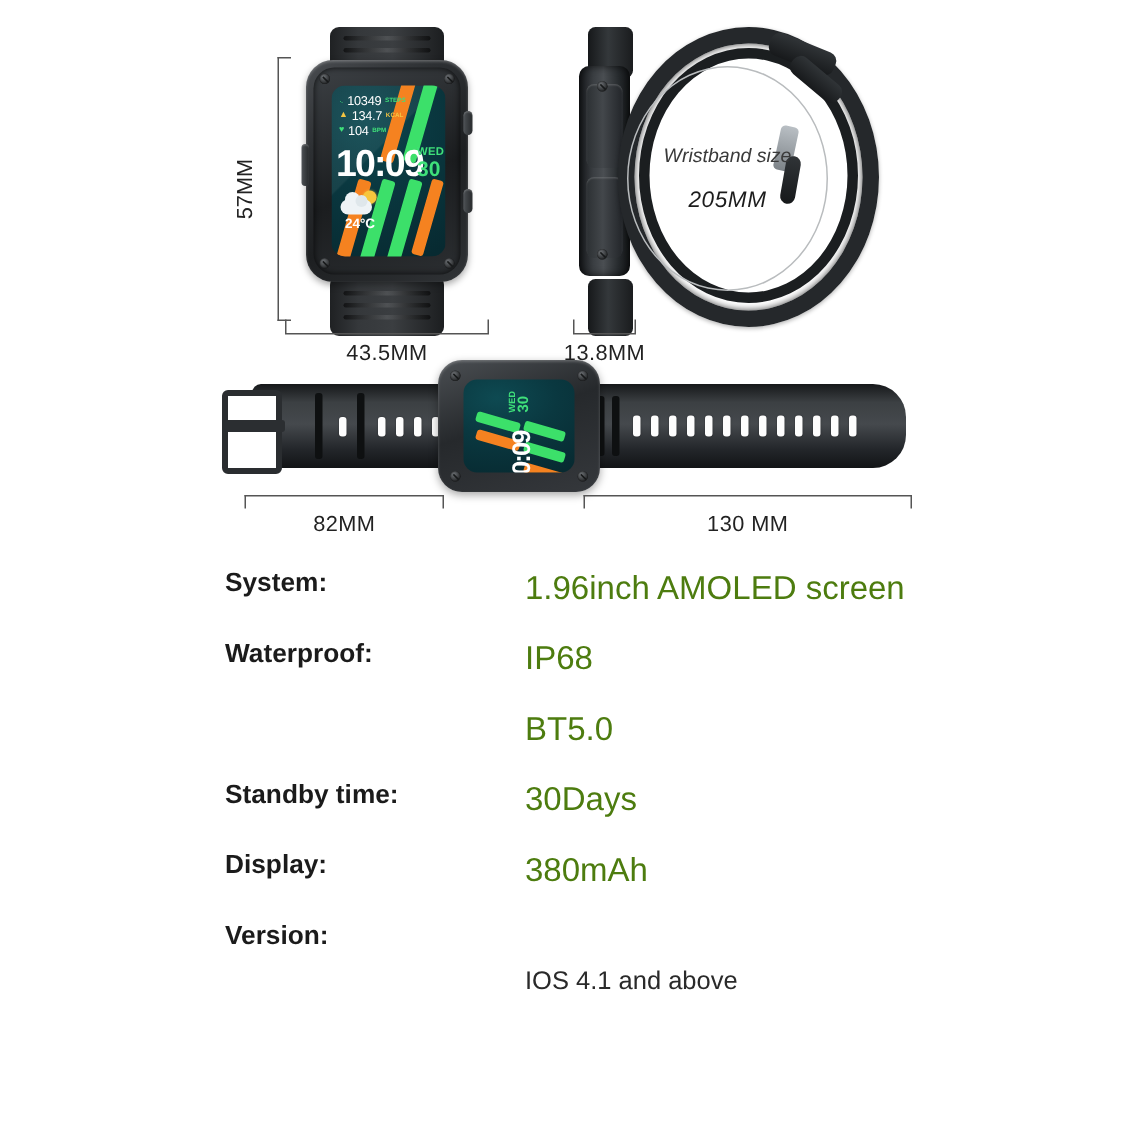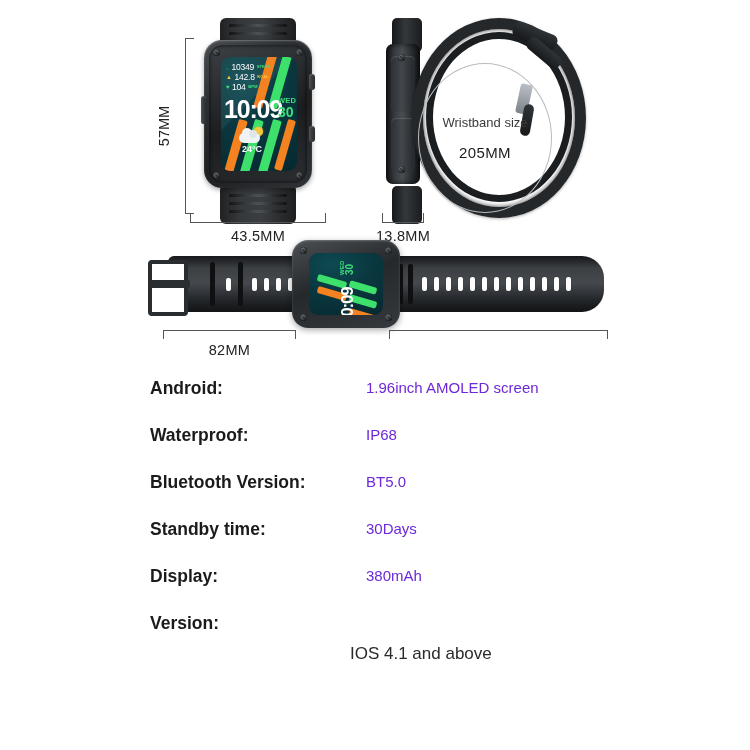--- a/index.html
+++ b/index.html
@@ -70,21 +70,21 @@
   .stat-row{display:flex;align-items:center;gap:2.5px;white-space:nowrap;}
   .stat-ico{font-size:6px;line-height:1;}
   .stat-val{color:#ffffff;font-size:8.5px;font-weight:400;letter-spacing:-.2px;line-height:1;}
   .stat-unit{color:#3fe07a;font-size:4.2px;font-weight:700;line-height:1;}
   .bigtime{
     position:absolute;color:#fff;font-weight:700;letter-spacing:-1.2px;line-height:1;
   }
   .datebox{position:absolute;text-align:left;line-height:1;}
   .dow{color:#3fe07a;font-size:7.5px;font-weight:700;letter-spacing:.2px;}
   .dnum{color:#3fe07a;font-size:14px;font-weight:700;line-height:1;}
-  .wx{position:absolute;text-align:center;margin-left:12px;}
+  .wx{position:absolute;text-align:center;}
   .wx-ico{position:relative;width:26px;height:16px;margin:0 auto;}
   .sun{
     position:absolute;right:2px;top:0px;width:9px;height:9px;border-radius:50%;
     background:#f7c63d;box-shadow:0 0 2px rgba(247,198,61,.8);
   }
   .cloud{
     position:absolute;left:0;bottom:0;width:21px;height:10px;border-radius:6px;
     background:#eef3f6;
   }
   .cloud:before{
@@ -182,22 +182,22 @@
 
   
   .spec{position:absolute;left:150px;top:378px;width:560px;}
   .spec-row{position:relative;height:47px;}
   .spec-row.tall{height:62px;}
   .spec-label{
     position:absolute;left:0;top:0;
     font-size:17.5px;color:#1b1b1b;font-weight:600;white-space:nowrap;
   }
   .spec-value{
-    position:absolute;left:216px;top:1px;
-    font-size:15px;color:#6d28d9;white-space:nowrap;
+    position:absolute;left:200px;top:1px;
+    font-size:22px;color:#4d7c0f;white-space:nowrap;
   }
   .spec-value2{
     position:absolute;left:200px;top:31px;
     font-size:17px;color:#2a2a2a;white-space:nowrap;
   }
 </style>
 </head>
 <body>
 
 <div class="stage">
@@ -244,21 +244,21 @@
         <div class="scr-bar" style="left:60px;top:62px;width:8px;height:52px;background:#f58220;transform:rotate(16deg);"></div>
 
         <div class="stats" style="left:5px;top:6px;">
           <div class="stat-row">
             <span class="stat-ico" style="color:#3fe07a">܆</span>
             <span class="stat-val">10349</span>
             <span class="stat-unit">STEPS</span>
           </div>
           <div class="stat-row">
             <span class="stat-ico" style="color:#f5c542">▲</span>
-            <span class="stat-val">142.8</span>
+            <span class="stat-val">134.7</span>
             <span class="stat-unit" style="color:#f5c542">KCAL</span>
           </div>
           <div class="stat-row">
             <span class="stat-ico" style="color:#3fe07a">♥</span>
             <span class="stat-val">104</span>
             <span class="stat-unit">BPM</span>
           </div>
         </div>
 
         <div class="bigtime" style="left:3px;top:40px;font-size:25px;">10:09</div>
@@ -308,21 +308,21 @@
 
   <div class="abs" style="left:406px;top:12px;width:180px;height:200px;">
     <div class="coil" style="left:6px;top:6px;width:152px;height:178px;"></div>
     <div class="coil2" style="left:20px;top:20px;width:132px;height:156px;"></div>
     <div class="coil-tail" style="left:106px;top:16px;width:46px;height:16px;transform:rotate(22deg);"></div>
     <div class="coil-tail" style="left:118px;top:34px;width:40px;height:14px;transform:rotate(40deg);"></div>
     <div class="coil-buckle" style="left:112px;top:72px;width:12px;height:30px;transform:rotate(12deg);"></div>
     <div class="coil-tail" style="left:116px;top:92px;width:10px;height:32px;transform:rotate(10deg);"></div>
   </div>
 
-  <div class="ellipse-note" style="left:418px;top:63px;width:132px;height:148px;">
+  <div class="ellipse-note" style="left:418px;top:44px;width:132px;height:148px;font-style:italic;">
     <div class="wb-title">Wristband size</div>
     <div class="wb-val">205MM</div>
   </div>
 
   <div class="flat-strap" style="left:168px;top:256px;width:132px;height:56px;border-radius:6px 2px 2px 6px;">
     <div class="slotline" style="left:42px;top:6px;width:5px;height:44px;"></div>
     <div class="slotline" style="left:70px;top:6px;width:5px;height:44px;"></div>
     <div class="hole" style="left:58px;top:22px;width:5px;height:13px;"></div>
     <div class="hole" style="left:84px;top:22px;width:5px;height:13px;"></div>
     <div class="hole" style="left:96px;top:22px;width:5px;height:13px;"></div>
@@ -378,32 +378,32 @@
       <div class="tickL" style="top:0;"></div>
       <div class="tickR" style="top:0;"></div>
   </div>
   <div class="dimlabel abs" style="left:163px;top:342px;width:133px;text-align:center;">82MM</div>
 
   <div class="bracket-h" style="left:389px;top:330px;width:219px;">
     <div class="bar"></div>
       <div class="tickL" style="top:0;"></div>
       <div class="tickR" style="top:0;"></div>
   </div>
+  <div class="dimlabel abs" style="left:389px;top:342px;width:219px;text-align:center;">130 MM</div>
 
   <div class="spec">
     <div class="spec-row">
-      <div class="spec-label">Android:</div>
+      <div class="spec-label">System:</div>
       <div class="spec-value">1.96inch AMOLED screen</div>
     </div>
     <div class="spec-row">
       <div class="spec-label">Waterproof:</div>
       <div class="spec-value">IP68</div>
     </div>
     <div class="spec-row">
-      <div class="spec-label">Bluetooth Version:</div>
       <div class="spec-value">BT5.0</div>
     </div>
     <div class="spec-row">
       <div class="spec-label">Standby time:</div>
       <div class="spec-value">30Days</div>
     </div>
     <div class="spec-row">
       <div class="spec-label">Display:</div>
       <div class="spec-value">380mAh</div>
     </div>

